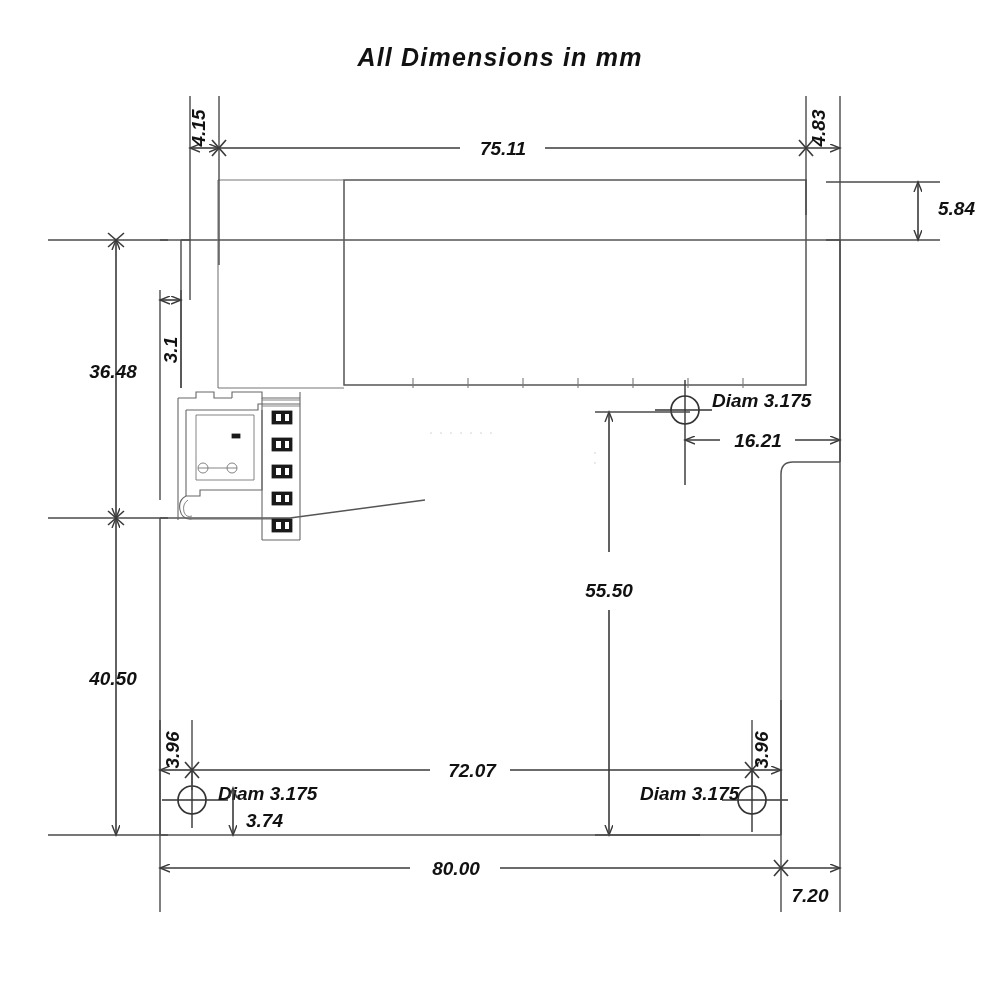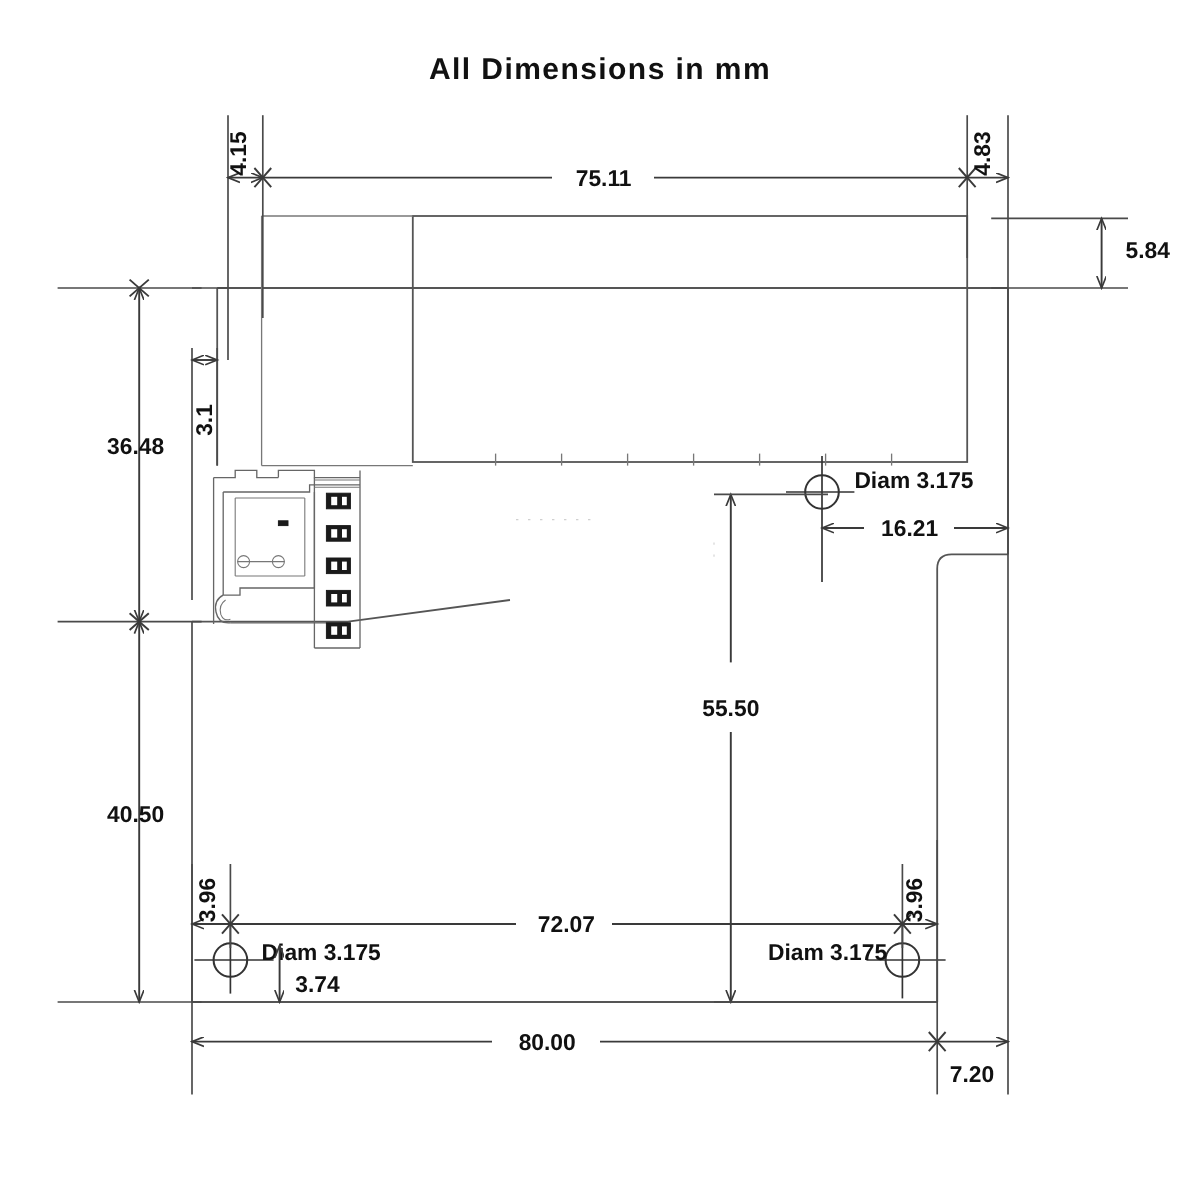--- a/index.html
+++ b/index.html
@@ -1,21 +1,21 @@
 <!DOCTYPE html>
 <html><head>
 <meta charset="utf-8">
 <style>
   html,body{margin:0;padding:0;background:#ffffff;}
   body{
     width:1000px;height:1000px;
     font-family:"Liberation Sans", sans-serif;
     overflow:hidden;
   }
-  #sheet{position:relative;width:1000px;height:1000px;background:#fff;}
+  #sheet{position:relative;width:1000px;height:1000px;background:#fff;font-style:italic;}
   svg{display:block;width:1000px;height:1000px;}
   .dim-line{stroke:#3a3a3a;stroke-width:1.6;fill:none;}
   .ext-line{stroke:#4a4a4a;stroke-width:1.4;fill:none;}
   .part{stroke:#555;stroke-width:1.5;fill:none;}
   .part-thin{stroke:#777;stroke-width:1.1;fill:none;}
   .detail{stroke:#666;stroke-width:1.1;fill:none;}
   .detail-fine{stroke:#777;stroke-width:0.9;fill:none;}
   .pad{fill:#1a1a1a;stroke:#1a1a1a;stroke-width:0.8;}
   .pad-hole{fill:#ffffff;stroke:none;}
   .hole{stroke:#333;stroke-width:1.7;fill:none;}

